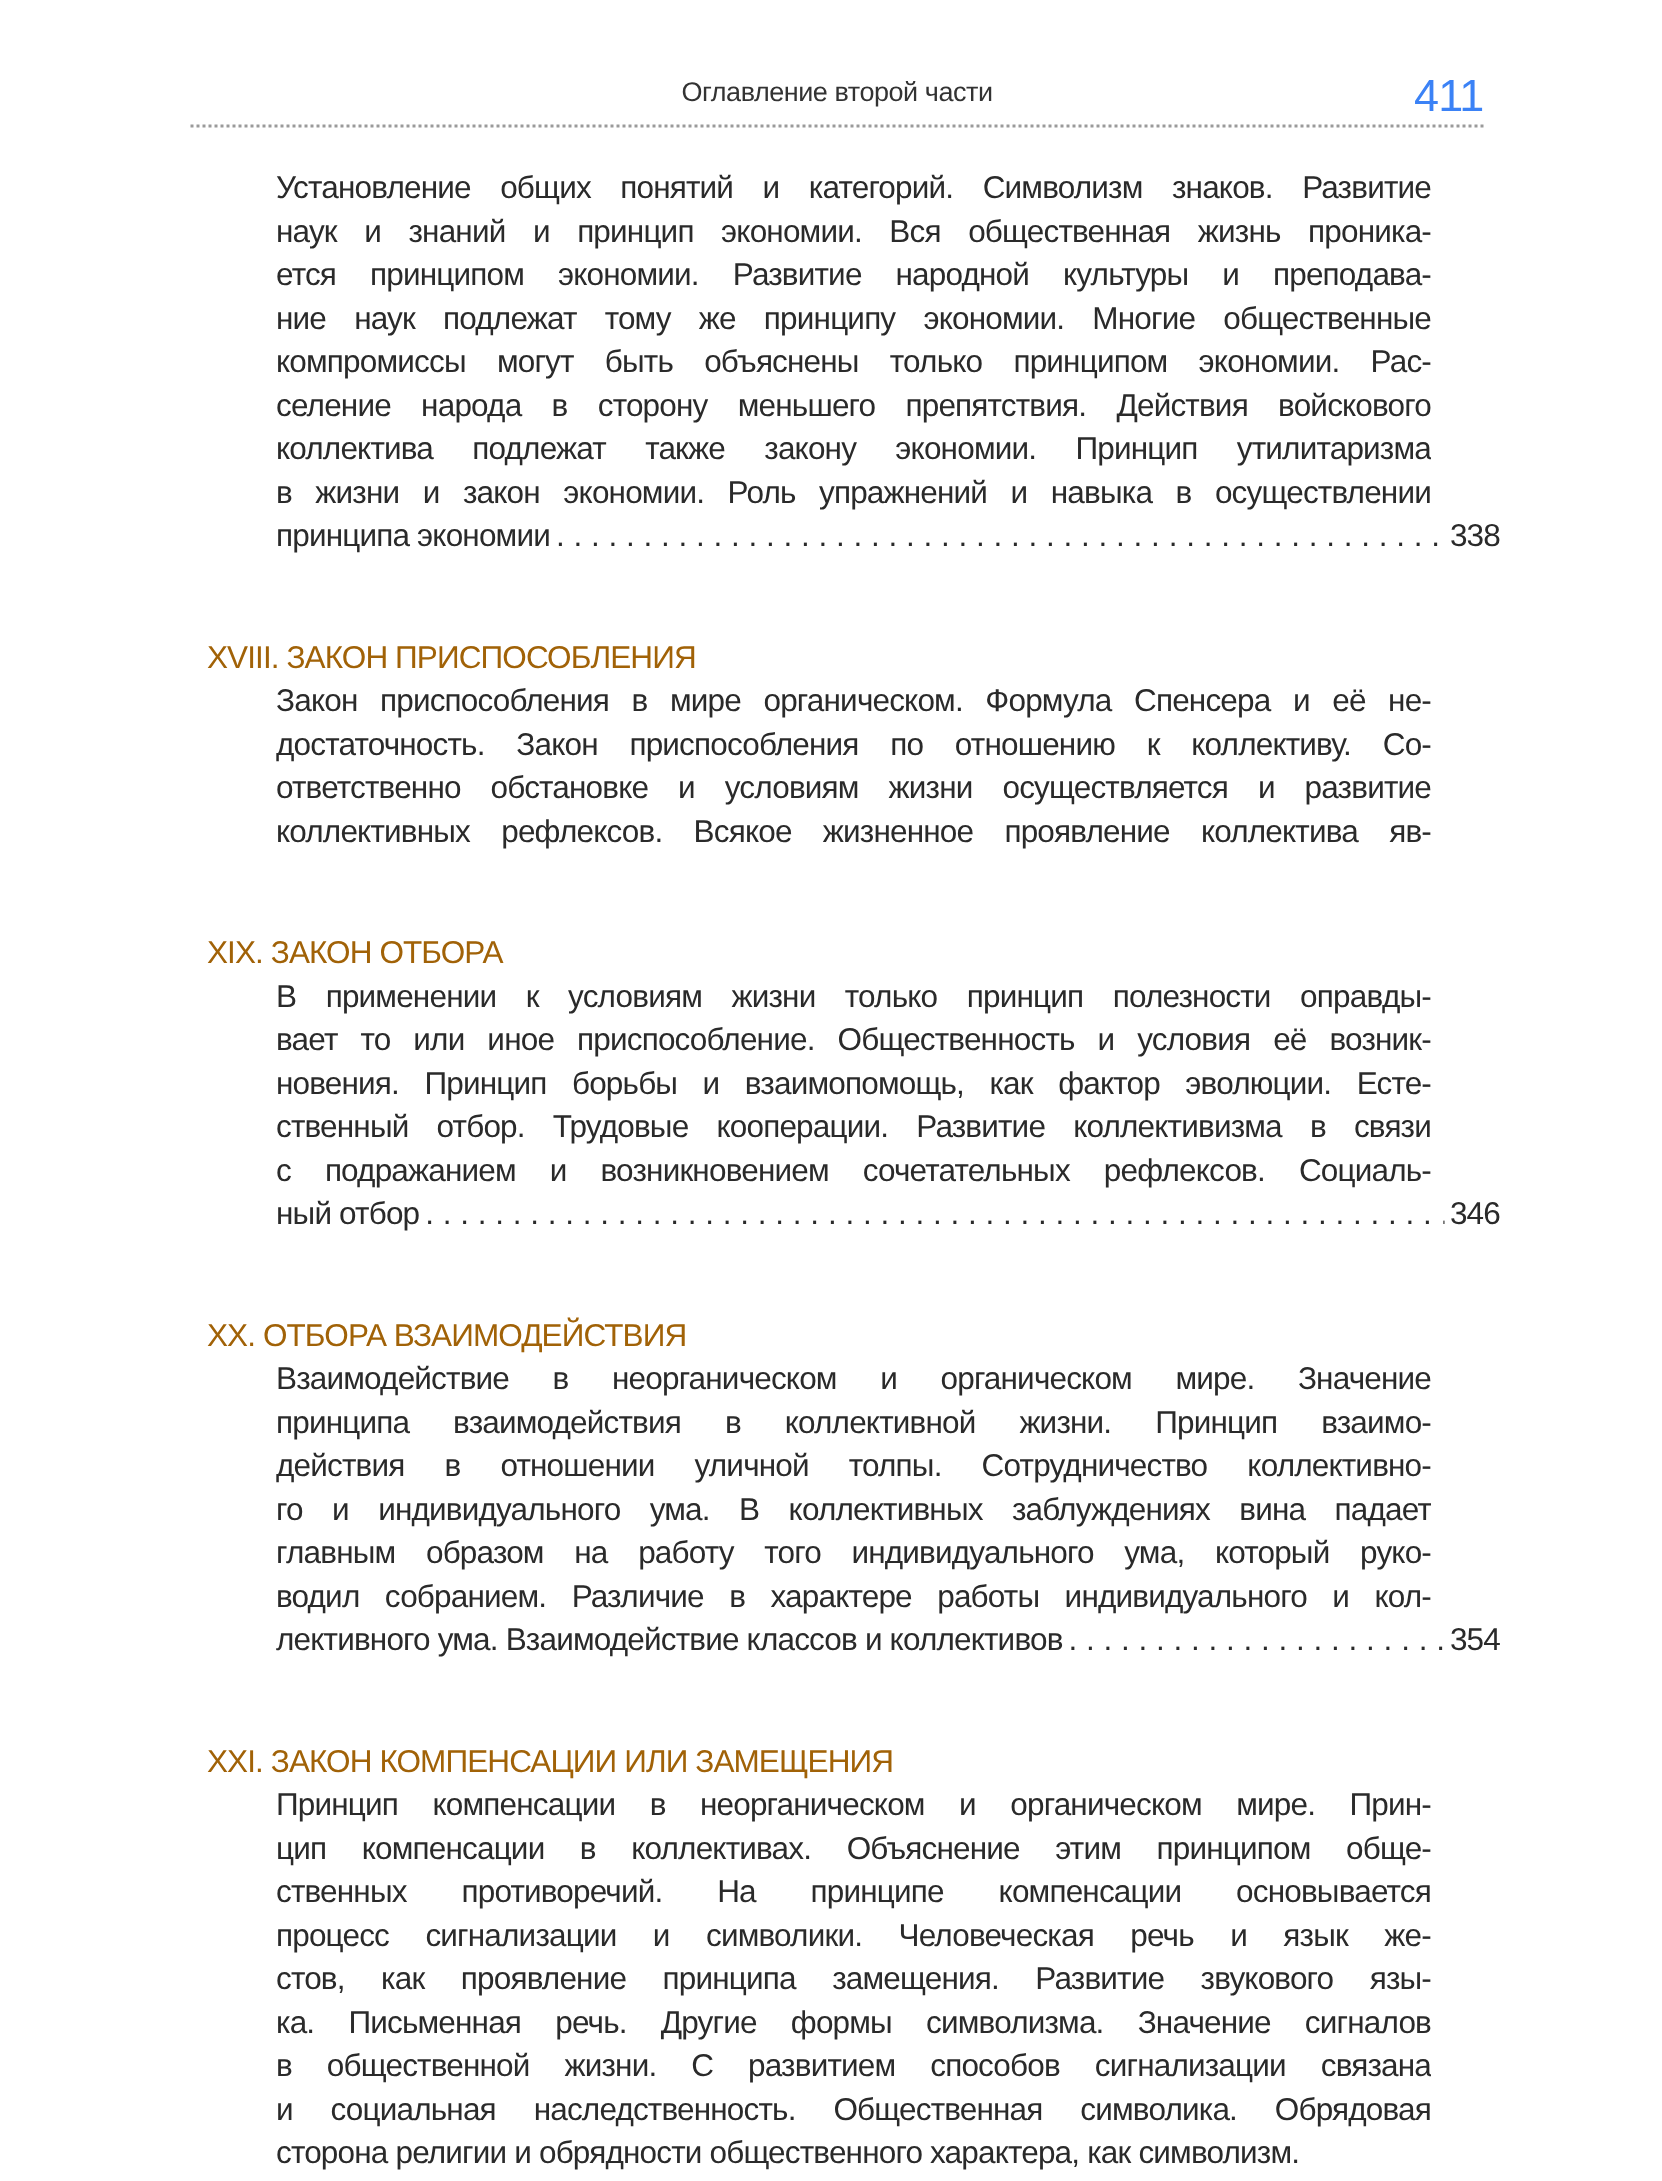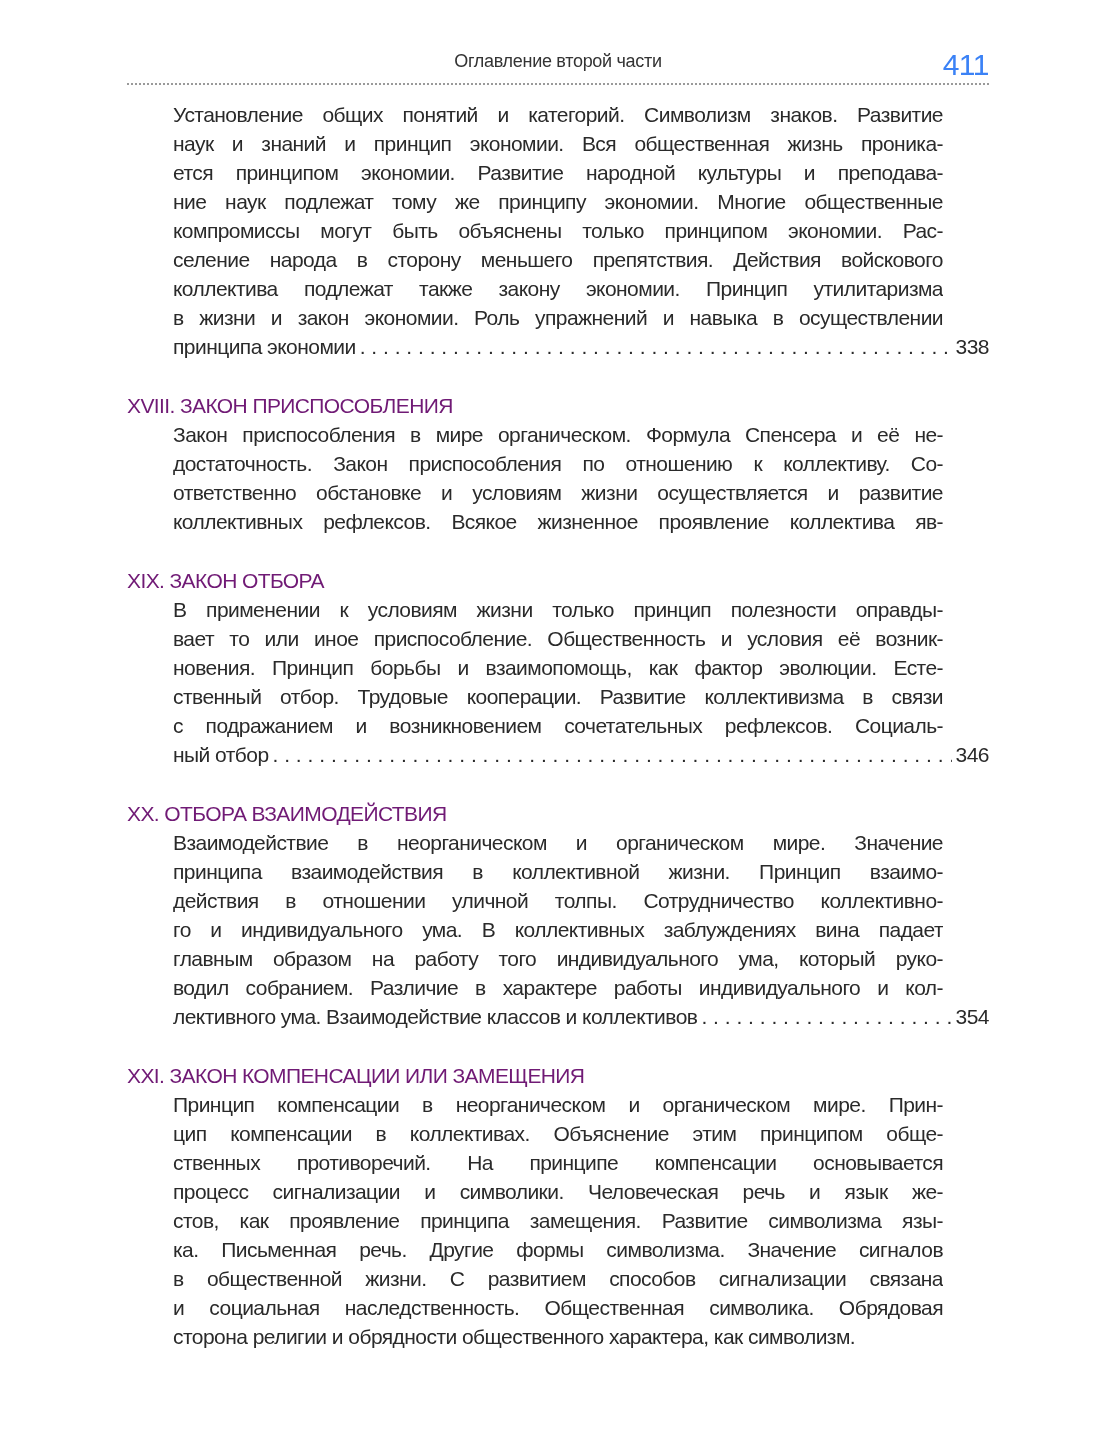--- a/index.html
+++ b/index.html
@@ -54,27 +54,27 @@
       height: 0;
       border-top: 2px dotted #9a9a9a;
     }
     .toc {
       position: absolute;
       left: 127px;
       top: 100px;
       width: 862px;
     }
     .entry {
-      margin: 0;
+      margin: 11px;
     }
     .entry-heading {
       font-size: 21px;
       line-height: 29px;
       letter-spacing: -0.6px;
-      color: #701a75;
+      color: #a16207;
       height: 29px;
       white-space: nowrap;
     }
     .entry-body {
       padding-left: 46px;
       font-size: 21px;
       line-height: 29px;
       letter-spacing: -0.55px;
       color: #2a2a2a;
     }
@@ -195,21 +195,21 @@
 
     <div class="gap"></div>
 
     <div class="entry">
       <div class="entry-heading" style="text-align: left;">XXI. ЗАКОН КОМПЕНСАЦИИ ИЛИ ЗАМЕЩЕНИЯ</div>
       <div class="entry-body">
         <span class="line">Принцип компенсации в неорганическом и органическом мире. Прин-</span>
         <span class="line">цип компенсации в коллективах. Объяснение этим принципом обще-</span>
         <span class="line">ственных противоречий. На принципе компенсации основывается</span>
         <span class="line">процесс сигнализации и символики. Человеческая речь и язык же-</span>
-        <span class="line">стов, как проявление принципа замещения. Развитие символизма язы-</span>
+        <span class="line">стов, как проявление принципа замещения. Развитие звукового язы-</span>
         <span class="line">ка. Письменная речь. Другие формы символизма. Значение сигналов</span>
         <span class="line">в общественной жизни. С развитием способов сигнализации связана</span>
         <span class="line">и социальная наследственность. Общественная символика. Обрядовая</span>
         <span class="line last">сторона религии и обрядности общественного характера, как символизм.</span>
       </div>
     </div>
 
   </div>
 </div>
 

